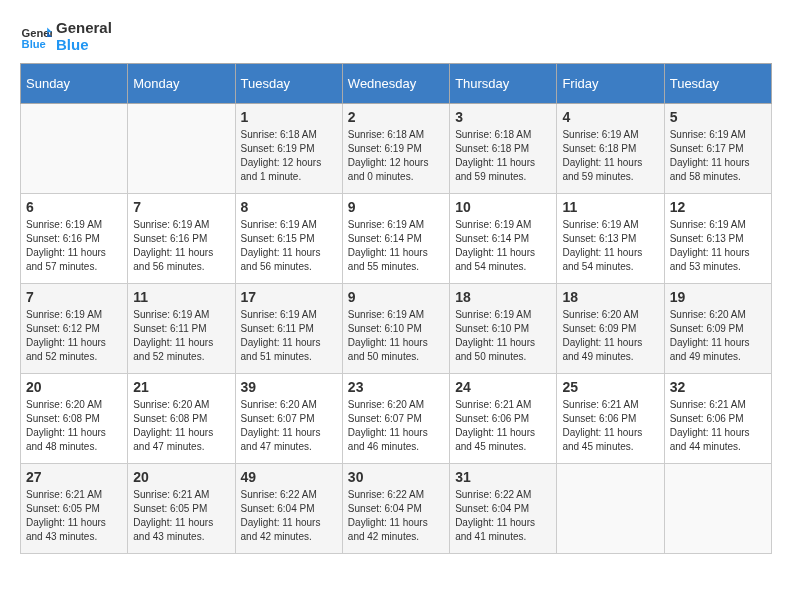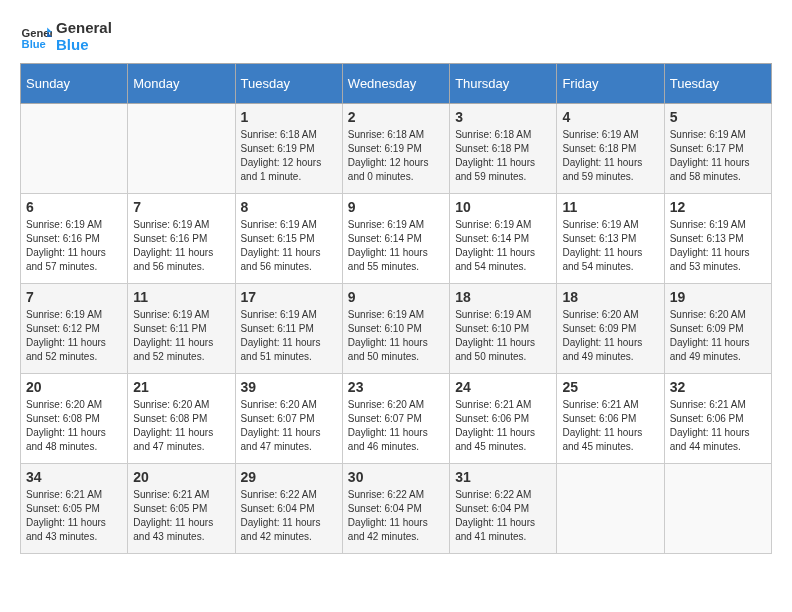--- a/index.html
+++ b/index.html
@@ -273,33 +273,33 @@
         </td>
         <td>
           <span class="day-number">32</span>
           <div class="day-info" style="white-space: pre-line;">Sunrise: 6:21 AM
 Sunset: 6:06 PM
 Daylight: 11 hours and 44 minutes.</div>
         </td>
       </tr>
       <tr>
         <td>
-          <span class="day-number">34</span>
+          <span class="day-number">27</span>
           <div class="day-info" style="white-space: pre-line;">Sunrise: 6:21 AM
 Sunset: 6:05 PM
 Daylight: 11 hours and 43 minutes.</div>
         </td>
         <td>
           <span class="day-number">20</span>
           <div class="day-info" style="white-space: pre-line;">Sunrise: 6:21 AM
 Sunset: 6:05 PM
 Daylight: 11 hours and 43 minutes.</div>
         </td>
         <td>
-          <span class="day-number">29</span>
+          <span class="day-number">49</span>
           <div class="day-info" style="white-space: pre-line;">Sunrise: 6:22 AM
 Sunset: 6:04 PM
 Daylight: 11 hours and 42 minutes.</div>
         </td>
         <td>
           <span class="day-number">30</span>
           <div class="day-info" style="white-space: pre-line;">Sunrise: 6:22 AM
 Sunset: 6:04 PM
 Daylight: 11 hours and 42 minutes.</div>
         </td>

